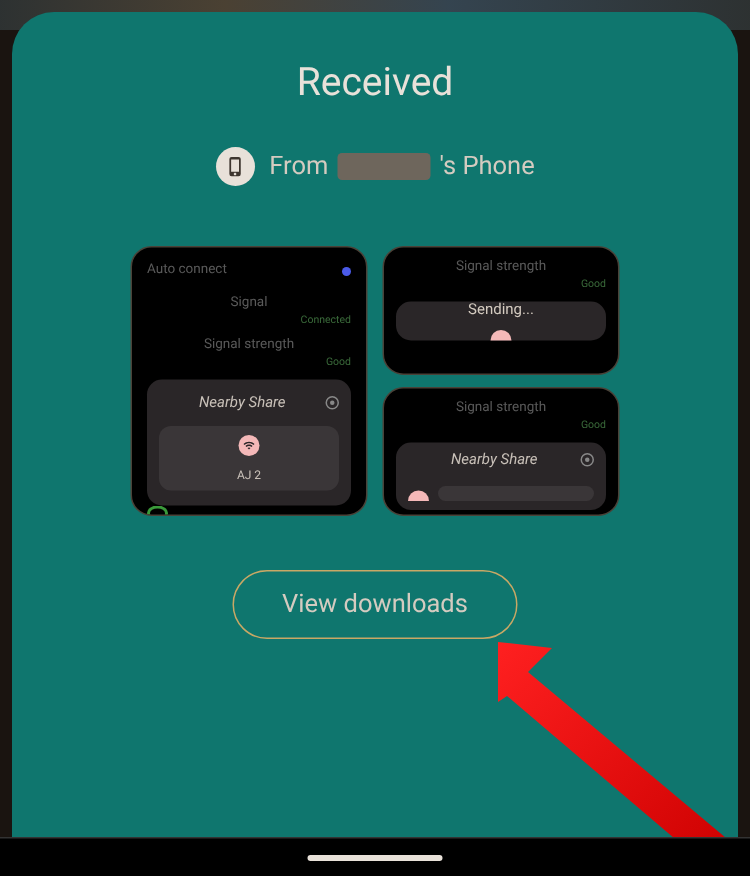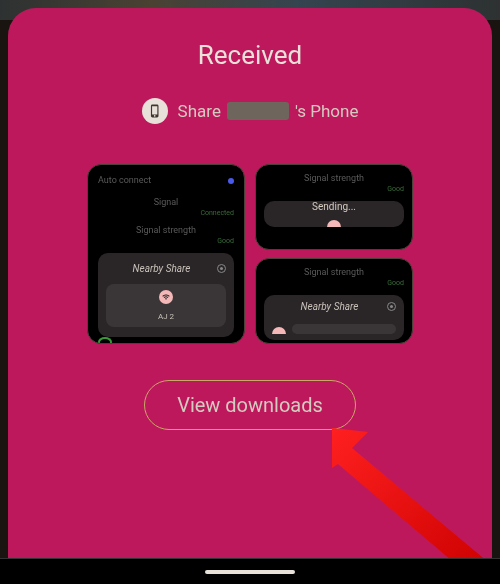--- a/index.html
+++ b/index.html
@@ -23,21 +23,21 @@
       height: 20px;
       background: linear-gradient(90deg, #3a4548 0%, #6b5f4a 30%, #46647a 60%, #3a4548 100%);
       opacity: 0.6;
     }
     .sheet {
       position: absolute;
       top: 8px;
       left: 8px;
       right: 8px;
       bottom: 0;
-      background: #be185d;
+      background: #0f766e;
       border-radius: 28px 28px 0 0;
       padding: 32px 20px 0;
       display: flex;
       flex-direction: column;
       align-items: center;
     }
     .title {
       color: #e8e1d9;
       font-size: 26px;
       font-weight: 400;
@@ -216,21 +216,21 @@
       width: 14px;
       height: 10px;
       border: 2px solid #3a9a3a;
       border-radius: 50%;
       border-bottom: none;
     }
     .view-btn {
       border: 1.5px solid #c9a865;
       background: transparent;
       color: #d4cbc0;
-      font-size: 20px;
+      font-size: 17px;
       padding: 12px 32px;
       border-radius: 26px;
       cursor: pointer;
       font-family: inherit;
     }
     .arrow {
       position: absolute;
       top: 420px;
       left: 320px;
       pointer-events: none;
@@ -268,21 +268,21 @@
 <div class="sheet">
   <div class="title">Received</div>
 
   <div class="from-row">
     <div class="from-icon">
       <svg viewBox="0 0 24 24">
           <path d="M15.5 1h-8A2.5 2.5 0 005 3.5v17A2.5 2.5 0 007.5 23h8a2.5 2.5 0 002.5-2.5v-17A2.5 2.5 0 0015.5 1zm-4 21c-.83 0-1.5-.67-1.5-1.5s.67-1.5 1.5-1.5 1.5.67 1.5 1.5-.67 1.5-1.5 1.5zm4.5-4H7V4h9v14z"></path>
         </svg>
     </div>
     <div class="from-text">
-      <span>Share</span>
+      <span>From</span>
       <span class="masked"></span>
       <span>'s Phone</span>
     </div>
   </div>
 
   <div class="previews">
     <div class="col-left">
       <div class="preview-card preview-left">
         <div class="p-row">
           <div class="p-label">Auto connect</div>

